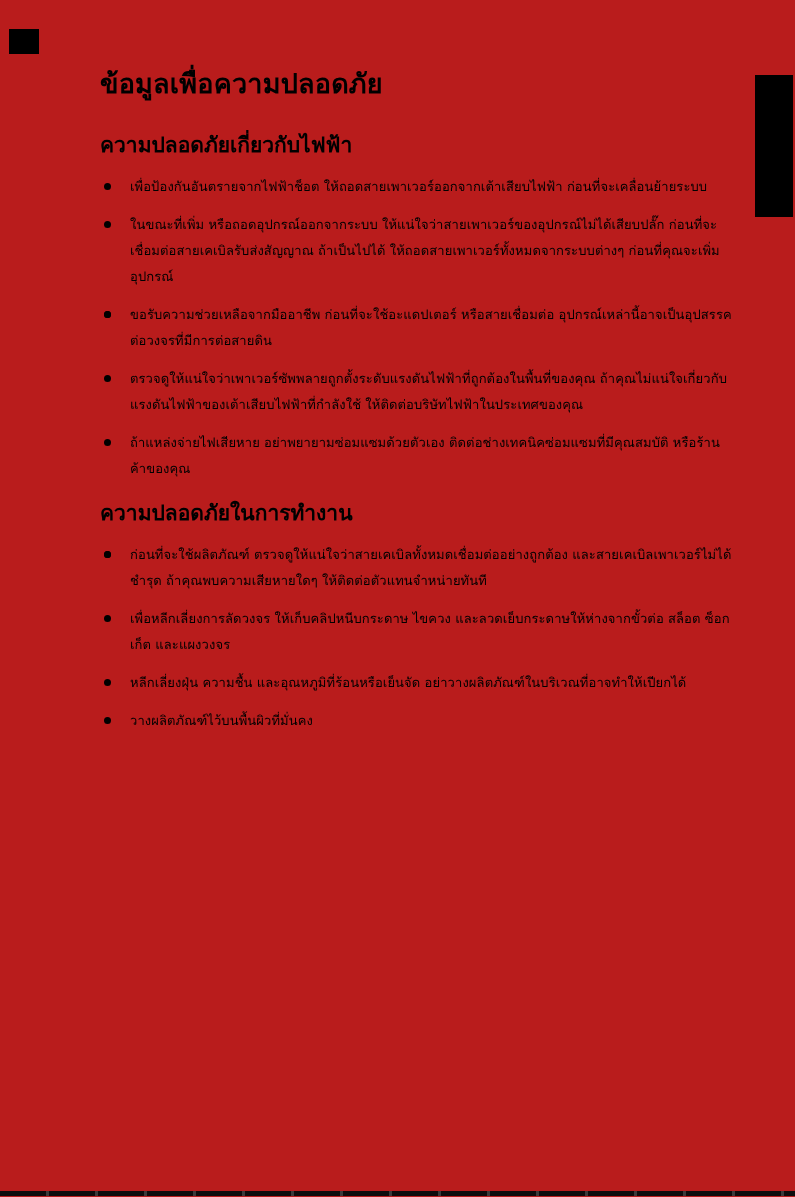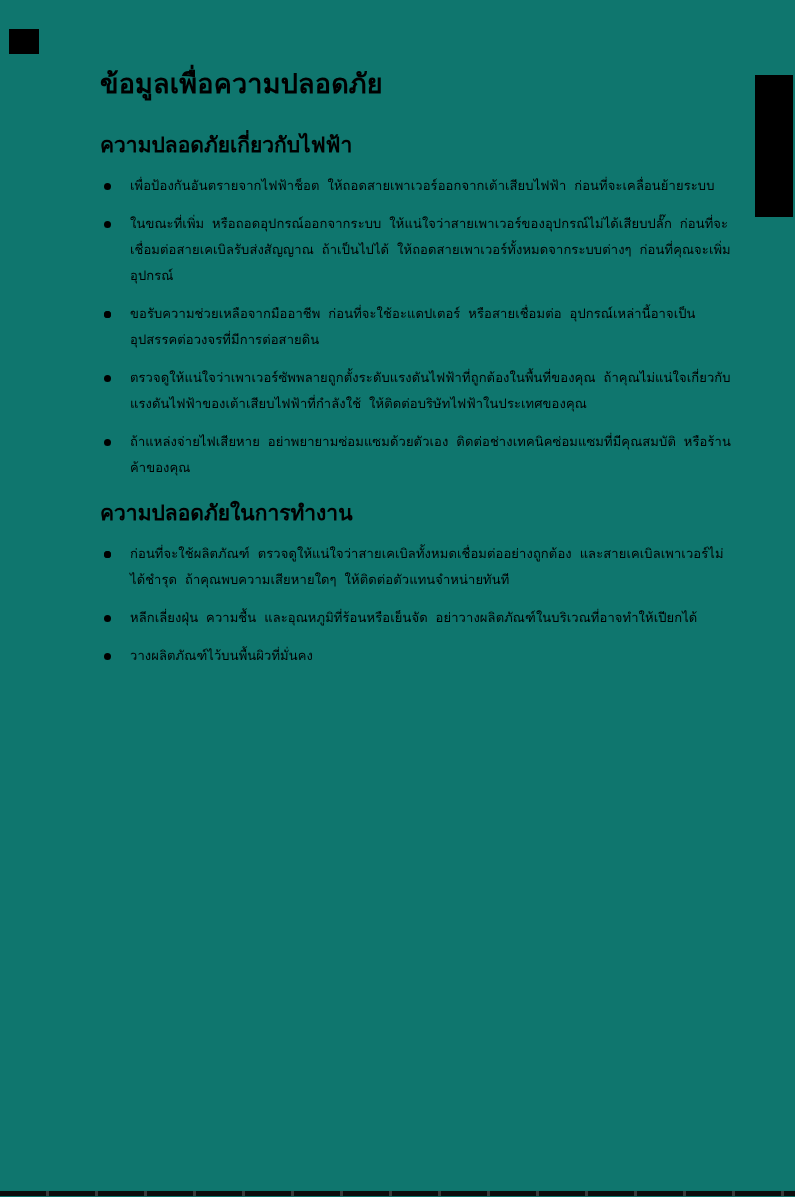--- a/index.html
+++ b/index.html
@@ -4,21 +4,21 @@
 <style>
   html, body {
     margin: 0;
     padding: 0;
     background: #ffffff;
   }
   .page {
     position: relative;
     width: 795px;
     height: 1197px;
-    background: #0f766e;
+    background: #b91c1c;
     overflow: hidden;
     font-family: "DejaVu Sans", sans-serif;
     color: #000000;
   }
   
   .corner-mark {
     position: absolute;
     left: 9px;
     top: 29px;
     width: 30px;
@@ -74,21 +74,20 @@
     margin: 0 0 10px 0;
     padding: 0;
   }
   ul.bullet-list li {
     position: relative;
     padding-left: 30px;
     margin: 12px 0 3px 0;
     font-size: 13px;
     line-height: 26px;
     letter-spacing: 0.1px;
-    font-family: Liberation Mono, monospace;
   }
   .bullet-dot {
     position: absolute;
     left: 4px;
     top: 9px;
     width: 7px;
     height: 7px;
     background: #000000;
     border-radius: 50%;
   }
@@ -139,20 +138,24 @@
       <ul class="bullet-list">
         <li>
           <span class="bullet-dot"></span>
         </li>
         <li>
           <span class="bullet-dot"></span>
           <span>ก่อนที่จะใช้ผลิตภัณฑ์ ตรวจดูให้แน่ใจว่าสายเคเบิลทั้งหมดเชื่อมต่ออย่างถูกต้อง และสายเคเบิลเพาเวอร์ไม่ได้ชำรุด ถ้าคุณพบความเสียหายใดๆ ให้ติดต่อตัวแทนจำหน่ายทันที</span>
         </li>
         <li>
           <span class="bullet-dot"></span>
+          <span>เพื่อหลีกเลี่ยงการลัดวงจร ให้เก็บคลิปหนีบกระดาษ ไขควง และลวดเย็บกระดาษให้ห่างจากขั้วต่อ สล็อต ซ็อกเก็ต และแผงวงจร</span>
+        </li>
+        <li>
+          <span class="bullet-dot"></span>
           <span>หลีกเลี่ยงฝุ่น ความชื้น และอุณหภูมิที่ร้อนหรือเย็นจัด อย่าวางผลิตภัณฑ์ในบริเวณที่อาจทำให้เปียกได้</span>
         </li>
         <li>
           <span class="bullet-dot"></span>
           <span>วางผลิตภัณฑ์ไว้บนพื้นผิวที่มั่นคง</span>
         </li>
       </ul>
     </section>
 
   </div>

